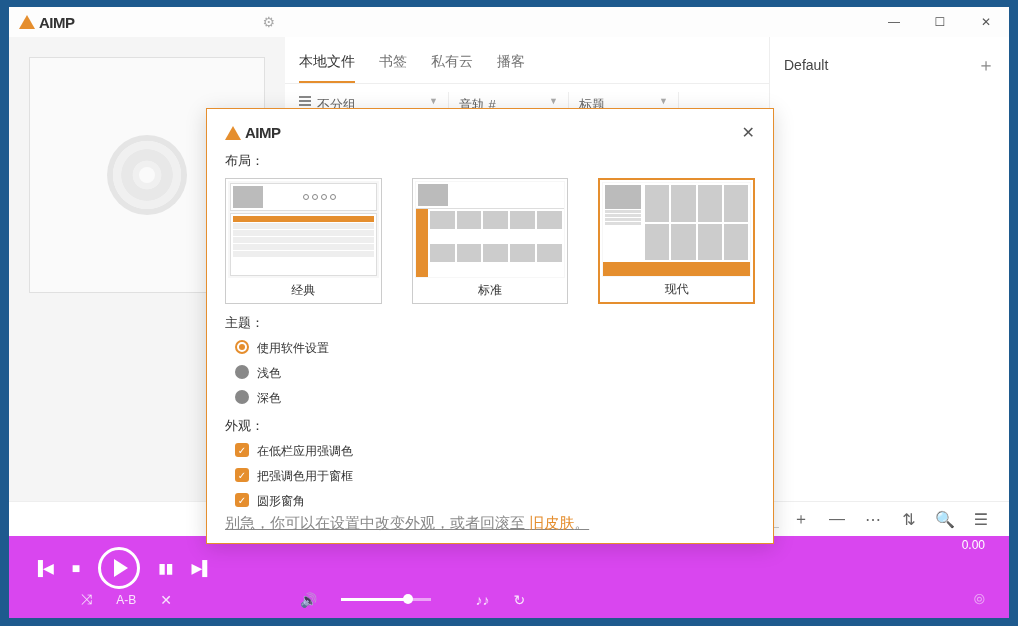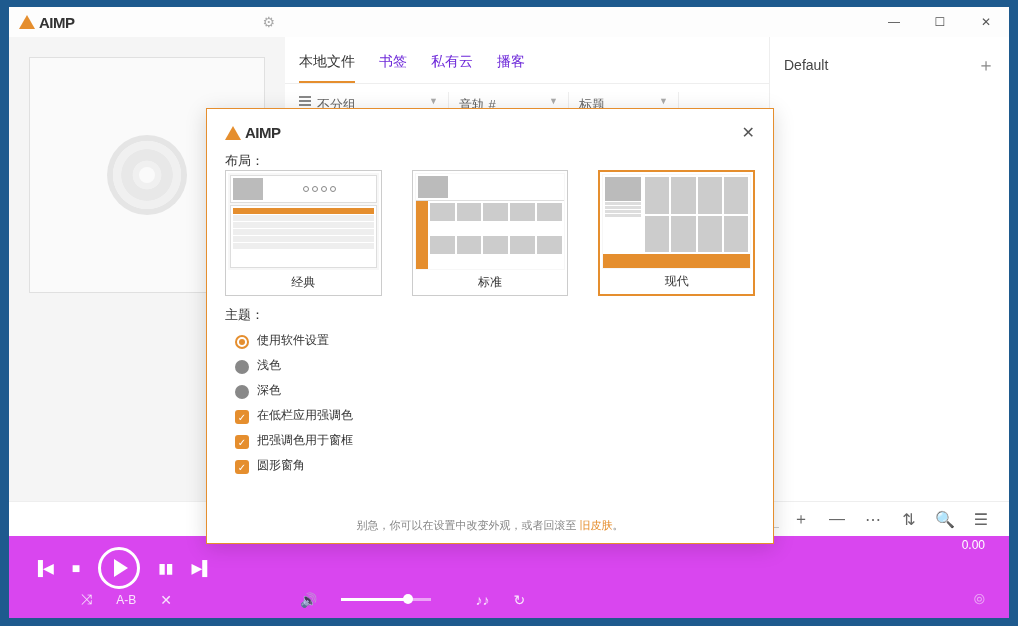--- a/index.html
+++ b/index.html
@@ -13,21 +13,21 @@
 .gear-icon { margin-left: auto; color: #aaa; font-size: 14px; cursor: pointer; }
 .win-controls { margin-left: auto; display: flex; }
 .win-btn { width: 46px; height: 30px; display: flex; align-items: center; justify-content: center; color: #555; cursor: pointer; }
 .main-content { flex: 1; display: flex; background: #fff; }
 .left-sidebar { width: 276px; background: #f5f5f5; display: flex; flex-direction: column; align-items: center; padding-top: 20px; }
 .album-placeholder { width: 236px; height: 236px; border: 1px solid #e0e0e0; background: #fafafa; display: flex; align-items: center; justify-content: center; }
 .disc-icon { width: 80px; height: 80px; border-radius: 50%; background: radial-gradient(circle, #f0f0f0 25%, #e8e8e8 26%, #e8e8e8 45%, #f0f0f0 46%, #f0f0f0 60%, #e5e5e5 61%); position: relative; }
 .disc-icon::after { content: ""; position: absolute; top: 50%; left: 50%; transform: translate(-50%, -50%); width: 16px; height: 16px; border-radius: 50%; background: #fafafa; }
 .center-area { flex: 1; display: flex; flex-direction: column; }
 .tabs-row { display: flex; gap: 24px; padding: 16px 14px 0 14px; border-bottom: 1px solid #eee; font-size: 14px; }
-.tab { padding-bottom: 10px; color: #6d28d9; cursor: pointer; }
+.tab { padding-bottom: 10px; color: #737373; cursor: pointer; }
 .tab.active { color: #333; border-bottom: 2px solid #e58e2e; }
 .filter-row { display: flex; padding: 8px 14px; gap: 0; font-size: 13px; color: #666; border-bottom: 1px solid #eee; }
 .filter-cell { display: flex; align-items: flex-start; gap: 6px; border-right: 1px solid #eee; padding: 4px 10px; }
 .filter-cell:first-child { padding-left: 0; }
 .hamburger-icon { display: inline-block; width: 12px; height: 10px; position: relative; }
 .hamburger-icon::before, .hamburger-icon::after { content: ""; position: absolute; left: 0; right: 0; height: 2px; background: #888; }
 .hamburger-icon::before { top: 0; box-shadow: 0 4px 0 #888; }
 .hamburger-icon::after { bottom: 0; }
 .chevron-down { font-size: 9px; color: #aaa; margin-left: auto; }
 .right-sidebar { width: 240px; border-left: 1px solid #eee; padding: 16px 14px; }
@@ -46,21 +46,21 @@
 .volume-slider { width: 90px; height: 3px; background: rgba(255,255,255,0.5); position: relative; }
 .volume-slider::after { content: ""; position: absolute; left: 0; width: 70%; height: 100%; background: #fff; }
 .volume-thumb { position: absolute; left: 68%; top: -4px; width: 10px; height: 10px; border-radius: 50%; background: #fff; }
 .time-text { margin-left: auto; position: absolute; right: 24px; top: 2px; color:#fff; font-size:12px; }
 .player-bar-top { position:relative; height:8px; }
 
 .modal { position: absolute; left: 206px; top: 108px; width: 568px; height: 436px; background: #fff; border: 1px solid #e58e2e; box-shadow: 0 4px 20px rgba(0,0,0,0.15); display: flex; flex-direction: column; padding: 14px 18px 10px 18px; font-size: 12px; color: #333; }
 .modal-header { display: flex; align-items: center; }
 .modal-close { margin-left: auto; font-size: 16px; color: #555; cursor: pointer; }
 .section-label { margin-top: 10px; font-size: 13px; }
-.layout-options { display: flex; gap: 30px; margin-top: 0; align-items: center; }
+.layout-options { display: flex; gap: 30px; margin-top: 8px; align-items: center; }
 .layout-card { width: 166px; height: 126px; border: 1px solid #ccc; display: flex; flex-direction: column; cursor: pointer; padding: 2px; }
 .layout-card.selected { border: 2px solid #e58e2e; }
 .layout-preview { flex: 1; background: #f7f7f7; position: relative; overflow: hidden; }
 .layout-label { text-align: center; padding: 4px 0 2px 0; font-size: 12px; }
 .preview-classic { display:flex; flex-direction:column; gap:2px; padding:2px; }
 .preview-classic .pc-top { height:30%; background:#fff; border:1px solid #ddd; display:flex; align-items:center; padding:2px; gap:2px; }
 .preview-classic .pc-art { width:30px; height:100%; background:#bbb; }
 .preview-classic .pc-controls { flex:1; display:flex; justify-content:center; gap:3px; }
 .preview-classic .pc-controls span { width:6px; height:6px; border:1px solid #888; border-radius:50%; }
 .preview-classic .pc-list { flex:1; background:#fff; border:1px solid #ddd; padding:2px; display:flex; flex-direction:column; gap:1px; }
@@ -75,26 +75,26 @@
 .preview-standard .ps-cell { background:#ccc; height:18px; }
 .preview-modern { display:flex; flex-direction:column; padding:1px; }
 .preview-modern .pm-body { flex:1; display:flex; background:#fff; }
 .preview-modern .pm-left { width:40px; padding:2px; display:flex; flex-direction:column; gap:1px; }
 .preview-modern .pm-art { height:24px; background:#bbb; }
 .preview-modern .pm-line { height:3px; background:#ddd; }
 .preview-modern .pm-grid { flex:1; display:grid; grid-template-columns:repeat(4,1fr); gap:2px; padding:2px; }
 .preview-modern .pm-cell { background:#ccc; }
 .preview-modern .pm-bar { height:14px; background:#e58e2e; }
 .radio-group, .check-group { margin-top: 8px; display: flex; flex-direction: column; gap: 8px; padding-left: 10px; }
-.radio-item, .check-item { display: flex; align-items: flex-end; gap: 8px; cursor: pointer; }
+.radio-item, .check-item { display: flex; align-items: flex-start; gap: 8px; cursor: pointer; }
 .radio { width: 14px; height: 14px; border: 2px solid #e58e2e; border-radius: 50%; display: flex; align-items: center; justify-content: center; }
 .radio.off { border-color: #888; background: #888; }
 .radio.on::after { content: ""; width: 6px; height: 6px; background: #e58e2e; border-radius: 50%; }
 .checkbox { width: 14px; height: 14px; background: #e58e2e; border-radius: 3px; color: #fff; display: flex; align-items: center; justify-content: center; font-size: 10px; }
-.modal-footer { margin-top: auto; text-align: center; font-size: 11px; color: #888; }
+.modal-footer { margin-top: auto; text-align: left; font-size: 15px; color: #888; text-decoration: underline; }
 .modal-footer a { color: #e58e2e; text-decoration: none; }
 .wifi-icon { margin-left:auto; opacity:0.6; }
 </style>
 </head>
 <body>
 
 <div class="app-window">
   <div class="header">
     <div class="left-panel-header">
       <div class="logo">
@@ -282,20 +282,21 @@
     <div class="radio-item">
         <div class="radio off"></div>
         <span>浅色</span>
       </div>
     <div class="radio-item">
         <div class="radio off"></div>
         <span>深色</span>
       </div>
   </div>
 
+  <div class="section-label">外观：</div>
   <div class="check-group">
     <div class="check-item">
         <div class="checkbox">✓</div>
         <span>在低栏应用强调色</span>
       </div>
     <div class="check-item">
         <div class="checkbox">✓</div>
         <span>把强调色用于窗框</span>
       </div>
     <div class="check-item">

